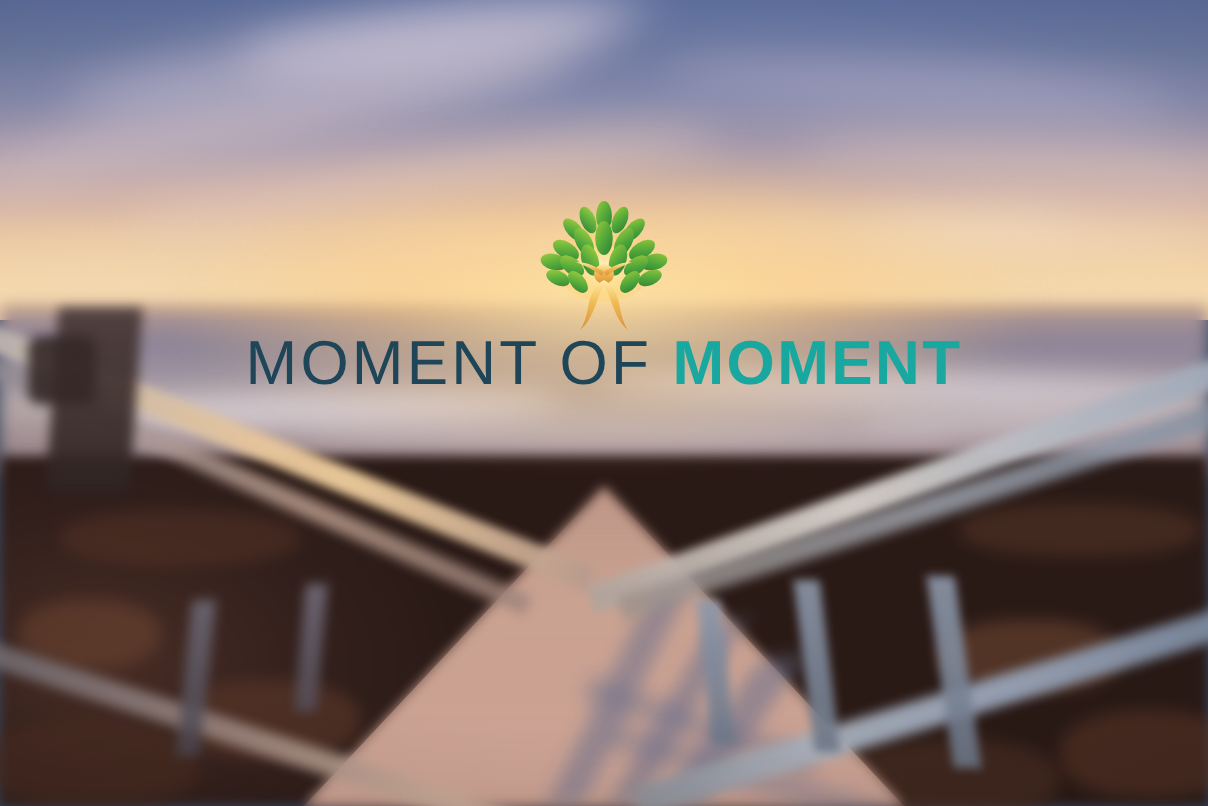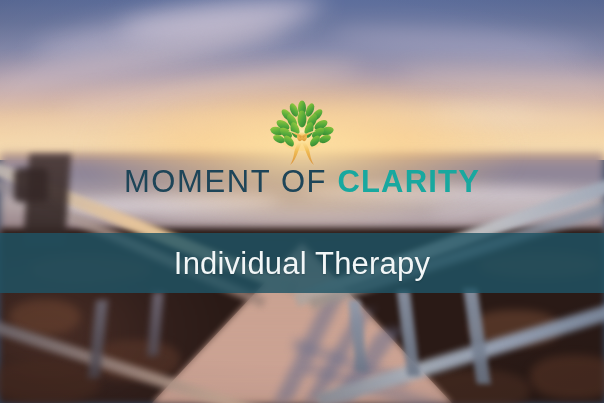--- a/index.html
+++ b/index.html
@@ -355,20 +355,17 @@
                  C27 62 29 57 31 52 C32.5 47.5 34 44 35 43
                  C36 44 37.5 47.5 39 52 C41 57 43 62 47 65
                  C45 62 44 59 43 54 C42 47 39 42 35 40 Z" fill="url(#gold)"></path>
         <path d="M35 36 C31 33 26 31 21 31 C26 33 30 35 34 38 Z" fill="url(#gold)"></path>
         <path d="M35 36 C39 33 44 31 49 31 C44 33 40 35 36 38 Z" fill="url(#gold)"></path>
       </g>
     </svg>
   </div>
 
   <div class="wordmark">
-    <span class="wm-light">MOMENT OF</span><span class="wm-light">&nbsp;</span><span class="wm-bold">CLARITY</span>
+    <span class="wm-light">MOMENT OF</span><span class="wm-light">&nbsp;</span><span class="wm-bold">MOMENT</span>
   </div>
 
-  <div class="banner">
-    <div class="banner-title">Individual Therapy</div>
-  </div>
 
 </div>
 
 </body></html>

